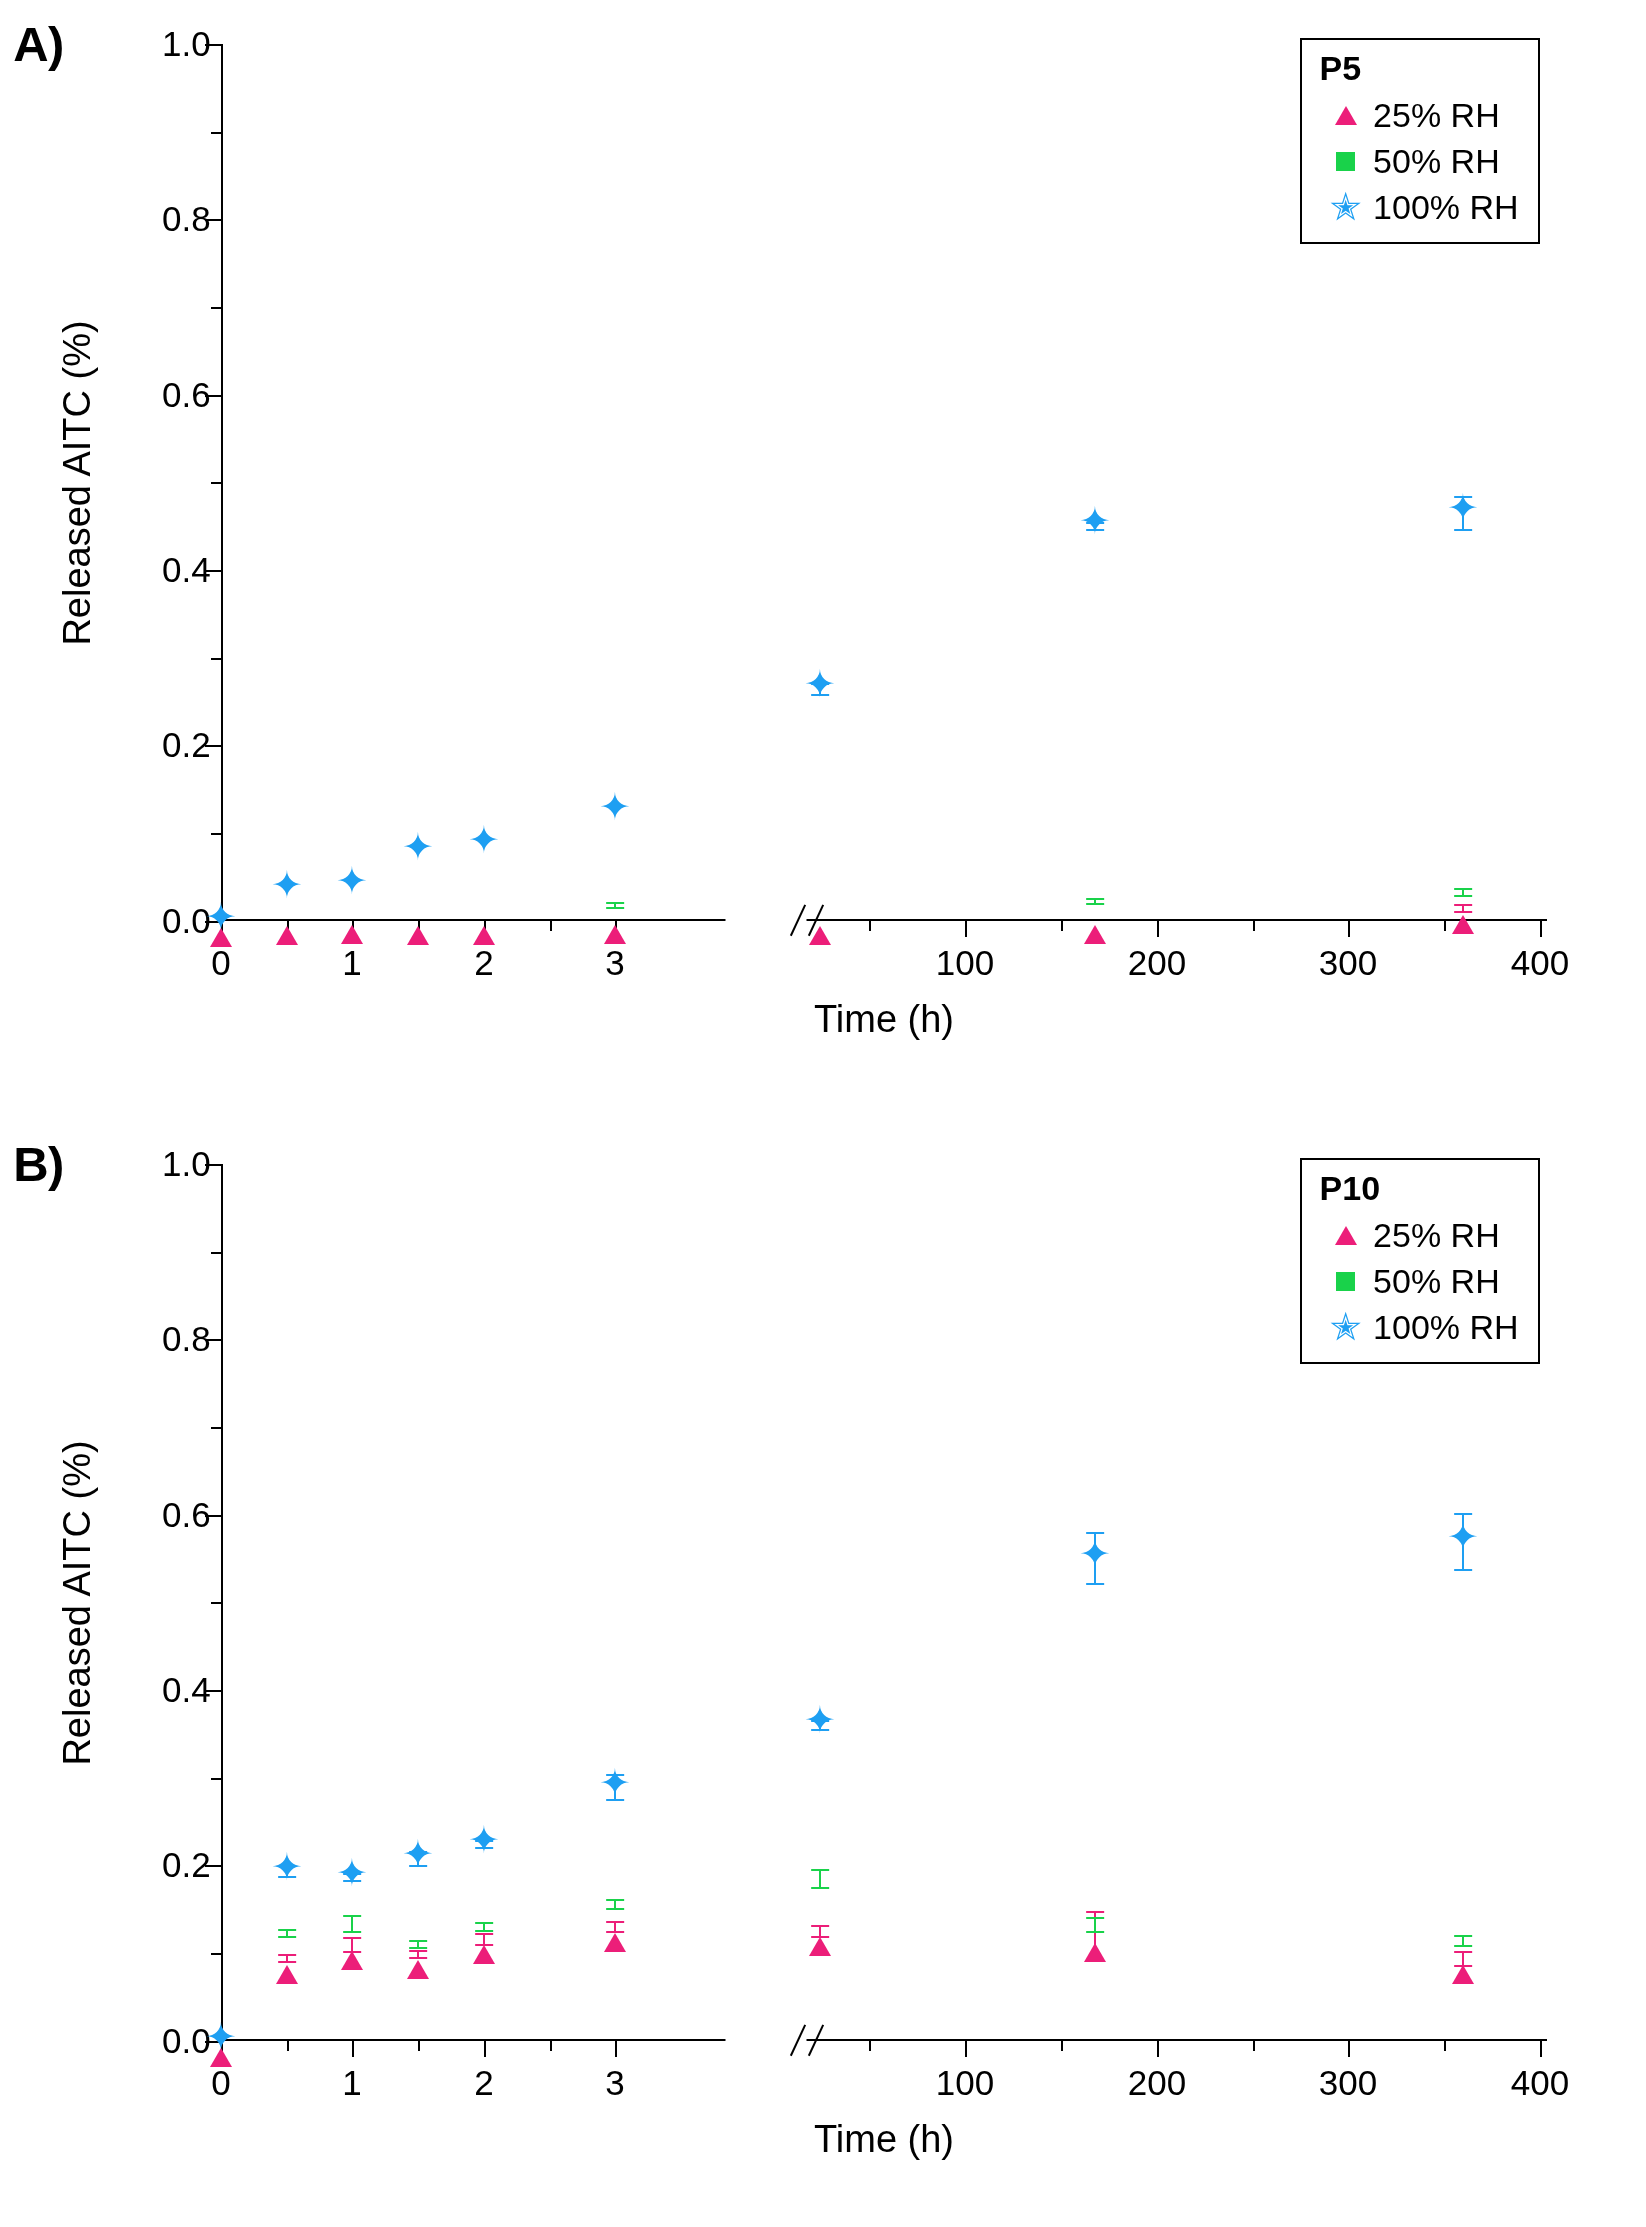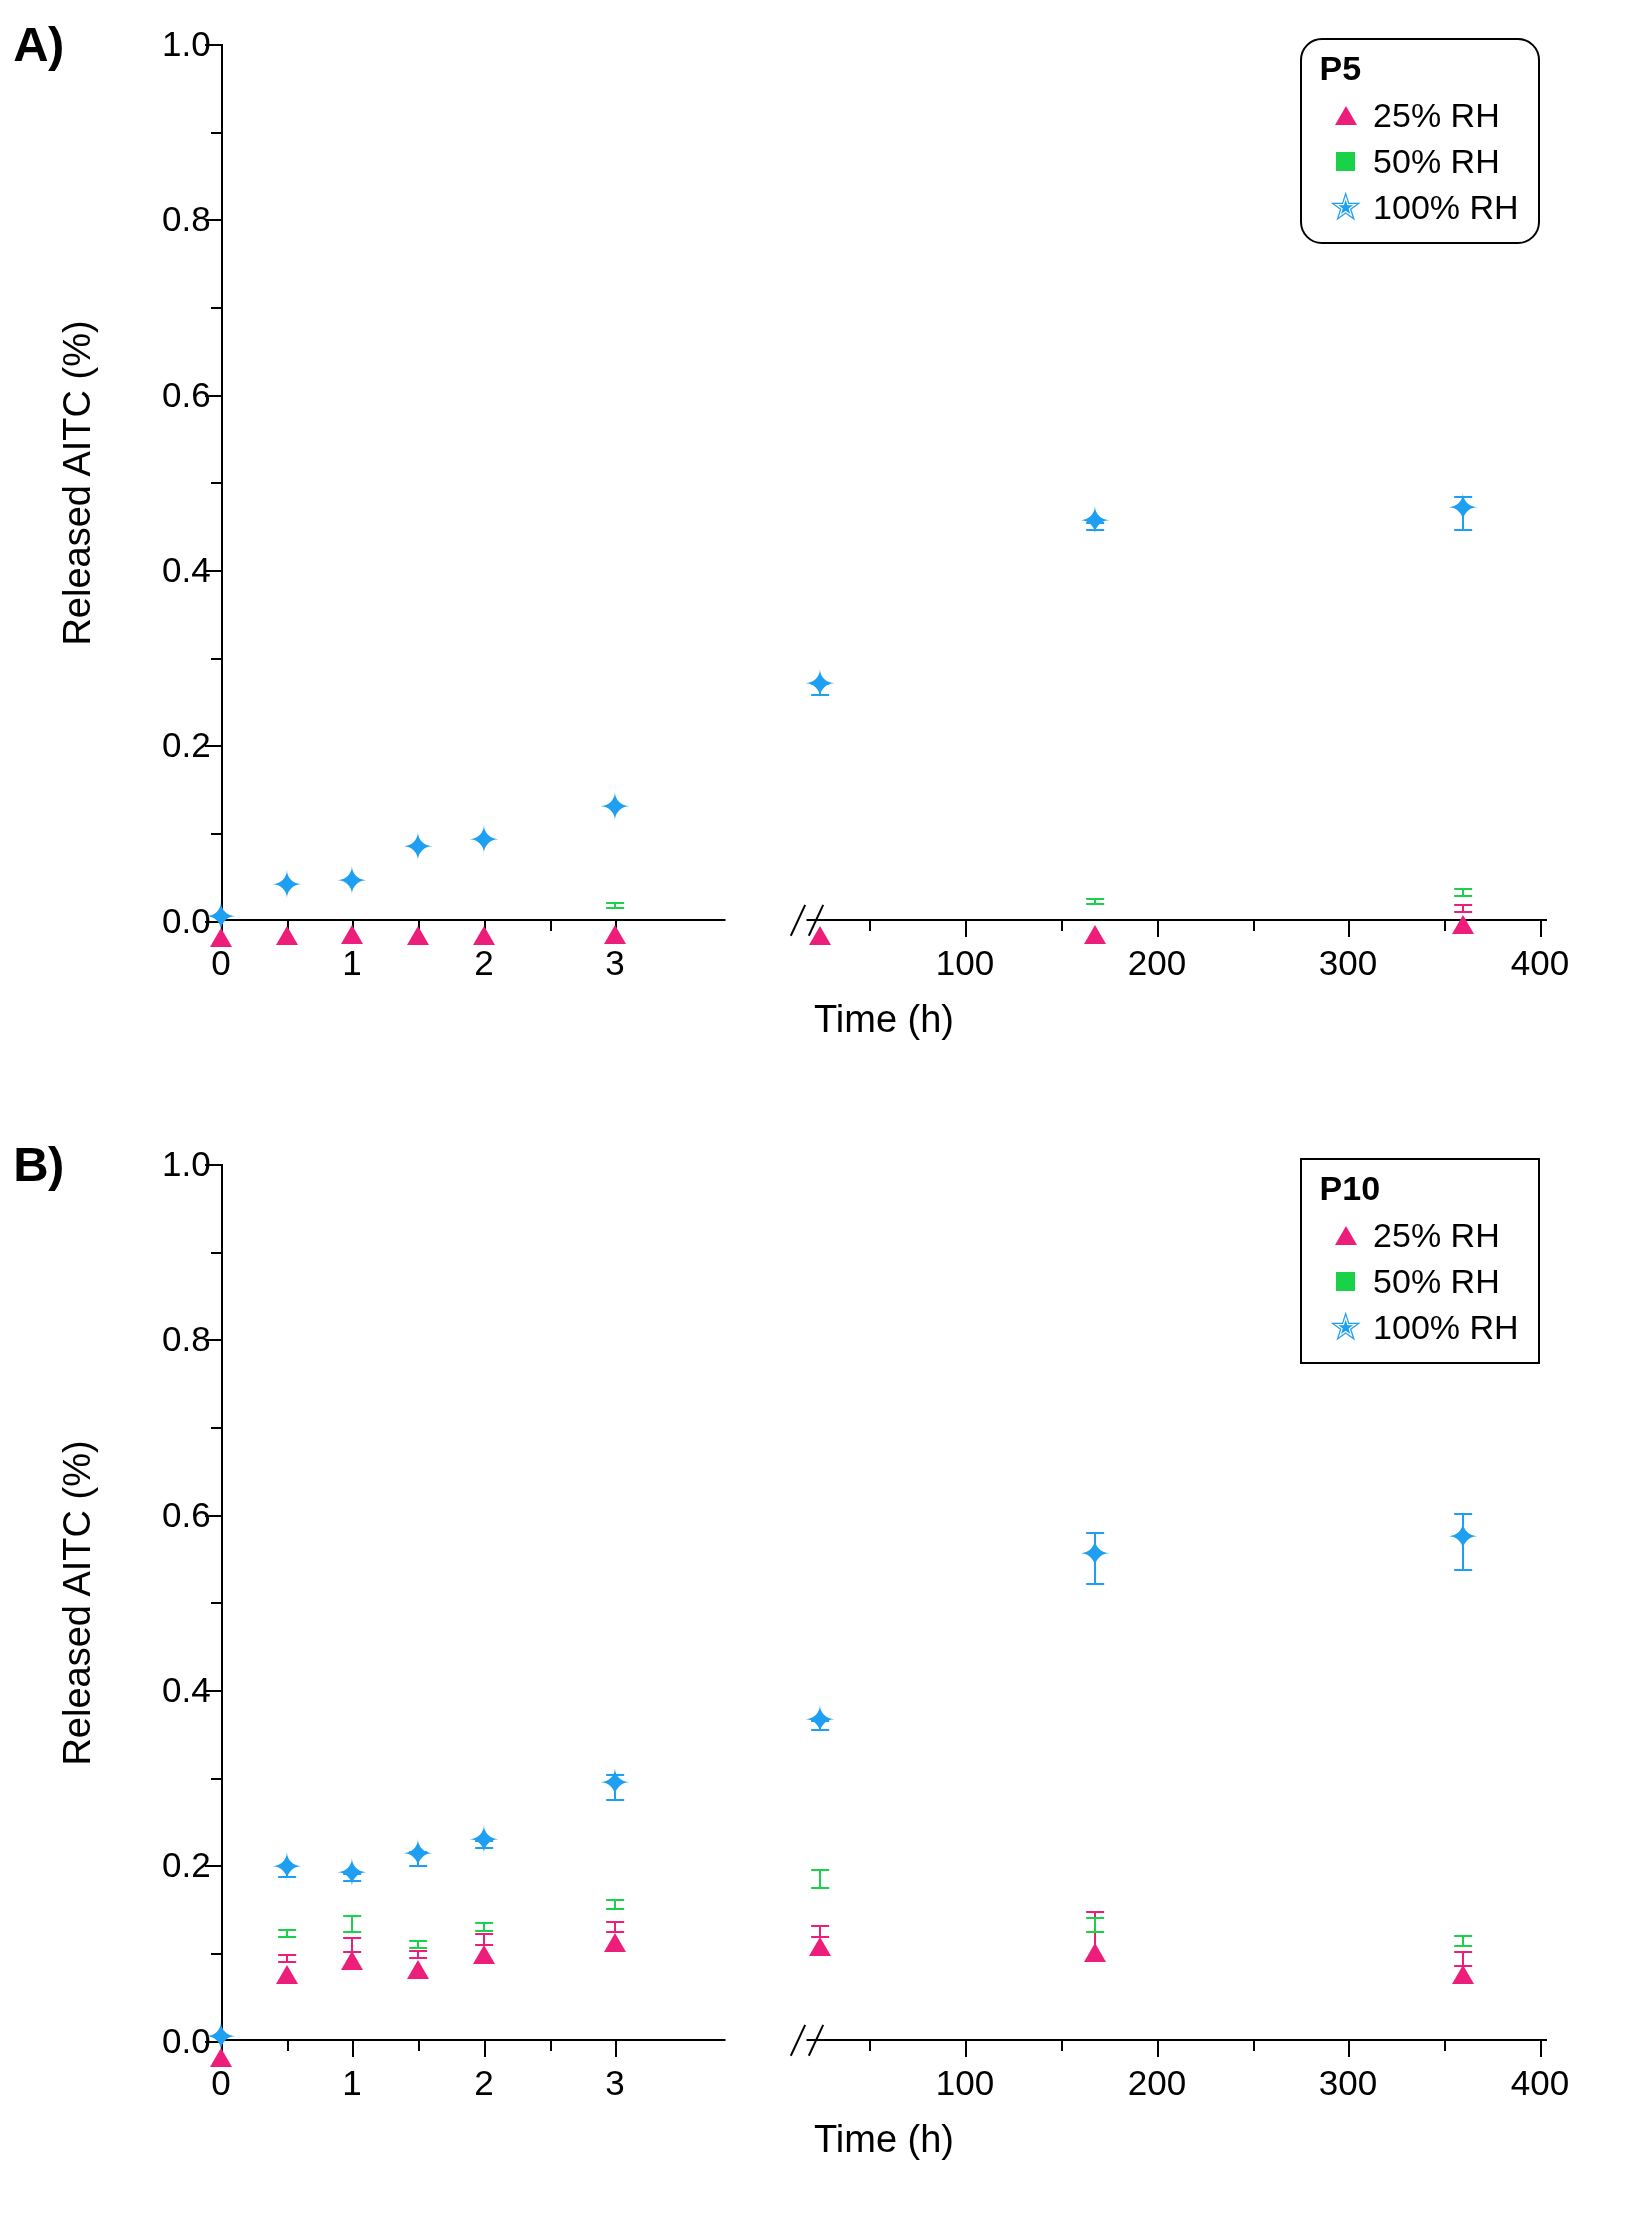--- a/index.html
+++ b/index.html
@@ -111,21 +111,21 @@
 <body>
 
 <div class="page">
 
   <div class="panel" id="panel-a">
     <div class="panel-letter">A)</div>
     <div class="plot" id="plot-a">
       <div class="frame"></div>
       <div class="yaxis-title">Released AITC (%)</div>
       <div class="xaxis-title">Time (h)</div>
-      <div class="legend" id="legend-a" style="right: 7.4px; top: -5.9px; border-radius: 22px;">
+      <div class="legend" id="legend-a" style="right: 7.4px; top: -5.9px;">
         <div class="legend-title">P5</div>
         <div class="legend-row">
           <span class="legend-sym">
               <span class="m-tri"></span>
             </span>
           <span class="legend-label">25% RH</span>
         </div>
         <div class="legend-row">
           <span class="legend-sym">
               <span class="m-sq"></span>

